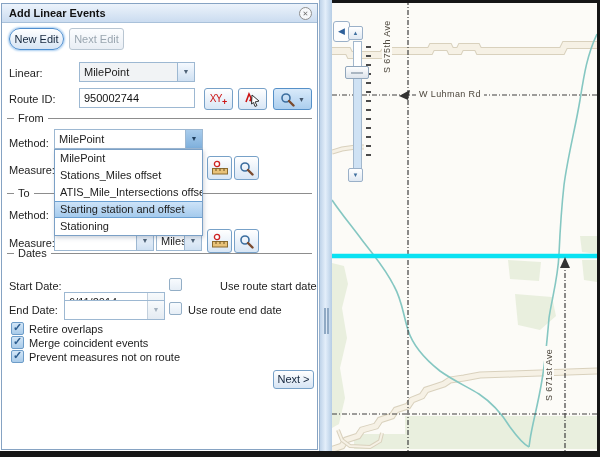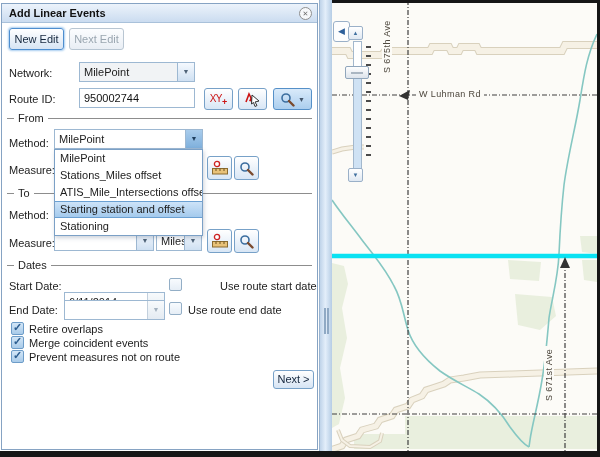--- a/index.html
+++ b/index.html
@@ -12,21 +12,21 @@
          border:1px solid #86a3c3; }
   .dlg-header { position:absolute; left:0; top:0; right:0; height:19px;
         background:linear-gradient(#ecf3fb,#cbdcf0); border-bottom:1px solid #a9c1da; }
   .dlg-title { position:absolute; left:7px; top:3px; font-weight:bold; font-size:11px; color:#121212; }
   .dlg-close { position:absolute; right:5px; top:3px; width:13px; height:13px; border:1px solid #8f8f8f;
         border-radius:50%; color:#6f6f6f; font-size:7px; line-height:11px; text-align:center; cursor:pointer; background:#f6f8fa; }
 
   .btn { position:absolute; border:1px solid #77a1c8; border-radius:3px;
         background:linear-gradient(#ffffff,#d6e4f4); color:#14263d; text-align:center;
         font-size:11px; line-height:20px; cursor:pointer; }
-  .btn.focus { border-color:#4e8ecf; box-shadow:0 0 2px 1px #a8cdf0; }
+  .btn.focus { border-color:#4e8ecf; box-shadow:0 0 2px 1px #a8cdf0;border-radius:11px; }
   .btn.disabled { color:#9aa6b0; border-color:#b9c6d2; background:linear-gradient(#fcfdfe,#e9eef4); cursor:default; }
 
   .lbl { position:absolute; white-space:nowrap; }
 
   .input { position:absolute; height:20px; border:1px solid #9db8d2; padding:2px 4px;
         font:11px "Liberation Sans",sans-serif; color:#111; background:#fff; }
 
   .combo { position:absolute; height:20px; border:1px solid #9db8d2; background:#fff; display:flex; }
   .combo .val { flex:1; padding:3px 4px; white-space:nowrap; overflow:hidden; }
   .combo.readonly .val { background:#f1f3f5; }
@@ -94,21 +94,21 @@
 
   <div class="dlg">
     <div class="dlg-header">
       <span class="dlg-title">Add Linear Events</span>
       <span class="dlg-close">✕</span>
     </div>
 
     <div class="btn focus" style="left:7px; top:24px; width:55px; height:22px;">New Edit</div>
     <div class="btn disabled" style="left:67px; top:24px; width:55px; height:22px;">Next Edit</div>
 
-    <span class="lbl" style="left:7px; top:63px;">Network:</span>
+    <span class="lbl" style="left:7px; top:63px;">Linear:</span>
     <div class="combo readonly" style="left:77px; top:58px; width:116px;">
       <span class="val">MilePoint</span>
       <span class="dd">▼</span>
     </div>
 
     <span class="lbl" style="left:7px; top:89px;">Route ID:</span>
     <input class="input" style="left: 77px; top: 84px; width: 116px;" value="950002744">
     <div class="ibtn" style="left:202px; top:84px;">
       <span><span class="xy-txt">XY</span><span class="xy-plus">+</span></span>
     </div>
@@ -174,21 +174,21 @@
         <line x1="13" y1="8.5" x2="13" y2="11" stroke="#6b501f" stroke-width="1"></line>
       </svg>
     </div>
     <div class="ibtn" style="left:232px; top:225px; width:25px; height:24px;">
       <svg width="15" height="15" viewBox="0 0 15 15">
         <circle cx="6" cy="6" r="4" fill="none" stroke="#3c6e9f" stroke-width="1.6"></circle>
         <line x1="9" y1="9" x2="13.5" y2="13.5" stroke="#7b4a2d" stroke-width="2.4" stroke-linecap="round"></line>
       </svg>
     </div>
 
-    <div class="section" style="left:5px; top:261px; width:305px;text-align:right;">
+    <div class="section" style="left:5px; top:249px; width:305px;text-align:right;">
       <span class="leg">Dates</span>
     </div>
     <span class="lbl" style="left:7px; top:276px;">Start Date:</span>
     <div class="combo" style="left:62px; top:288px; width:101px;">
       <span class="val">6/11/2014</span>
       <span class="dd dim">▼</span>
     </div>
     <div class="cb" style="left:167px; top:274px;"></div>
     <span class="lbl" style="left:186px; top:276px;padding-left:32px;">Use route start date</span>
 

